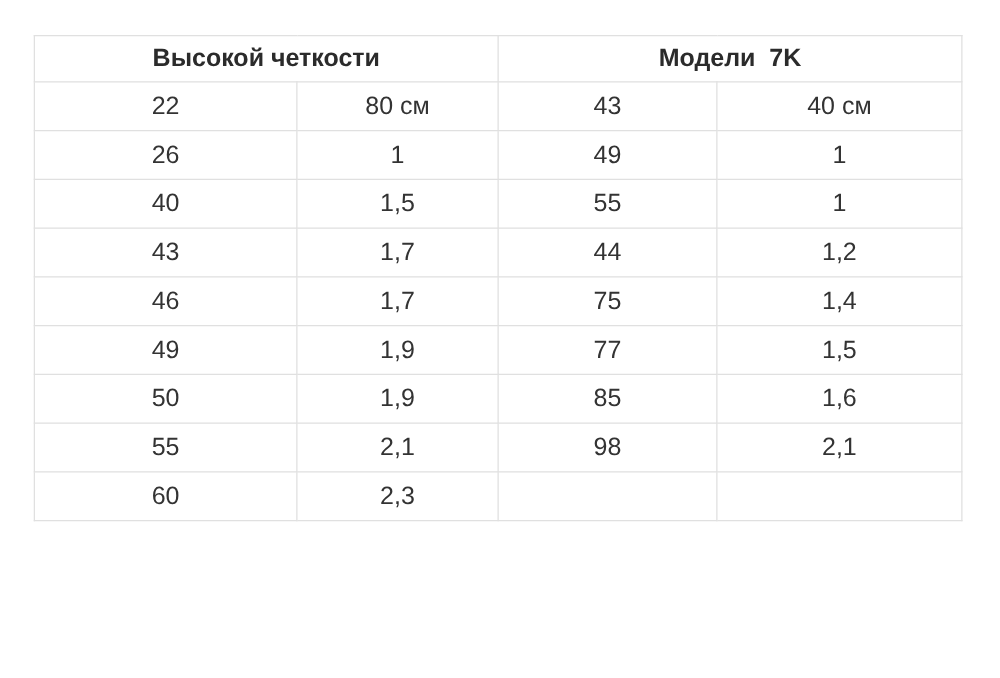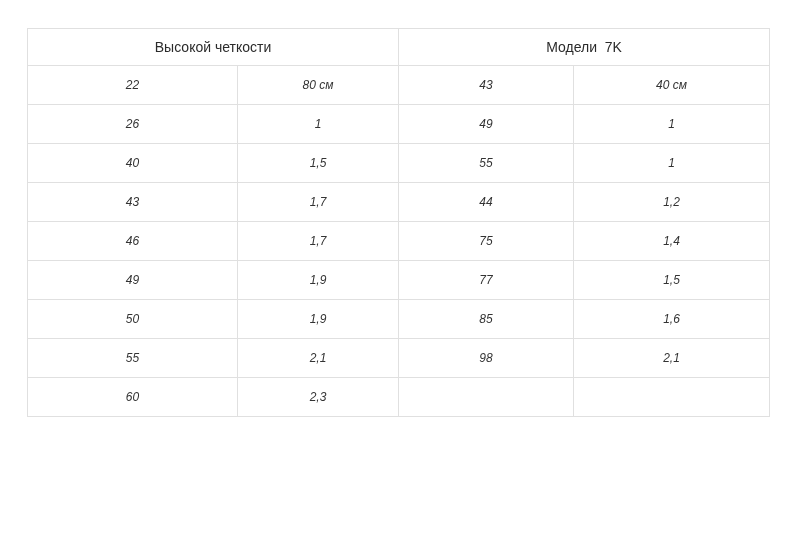--- a/index.html
+++ b/index.html
@@ -28,44 +28,43 @@
   }
   table.tv-table th,
   table.tv-table td {
     border: 1px solid #e0e0e0;
     text-align: center;
     padding: 0;
     overflow: hidden;
   }
   tr.group-row th {
     height: 36px;
-    font-size: 14px;
-    font-weight: 400;
+    font-size: 20px;
+    font-weight: 700;
     color: #2b2b2b;
     vertical-align: middle;
     white-space: pre;
   }
   tr.col-row th {
     height: 70px;
     font-size: 16px;
     font-weight: 400;
     color: #333333;
     vertical-align: top;
     padding-top: 13px;
     line-height: 1.25;
     padding-left: 8px;
     padding-right: 8px;
   }
   tbody td {
     height: 38px;
-    font-size: 12px;
+    font-size: 20px;
     font-weight: 400;
     color: #333333;
     vertical-align: middle;
-    font-style: italic;
   }
 </style>
 </head>
 <body>
 
 <div class="table-wrap">
   <table class="tv-table">
     <colgroup>
       <col style="width:210px">
       <col style="width:161px">

